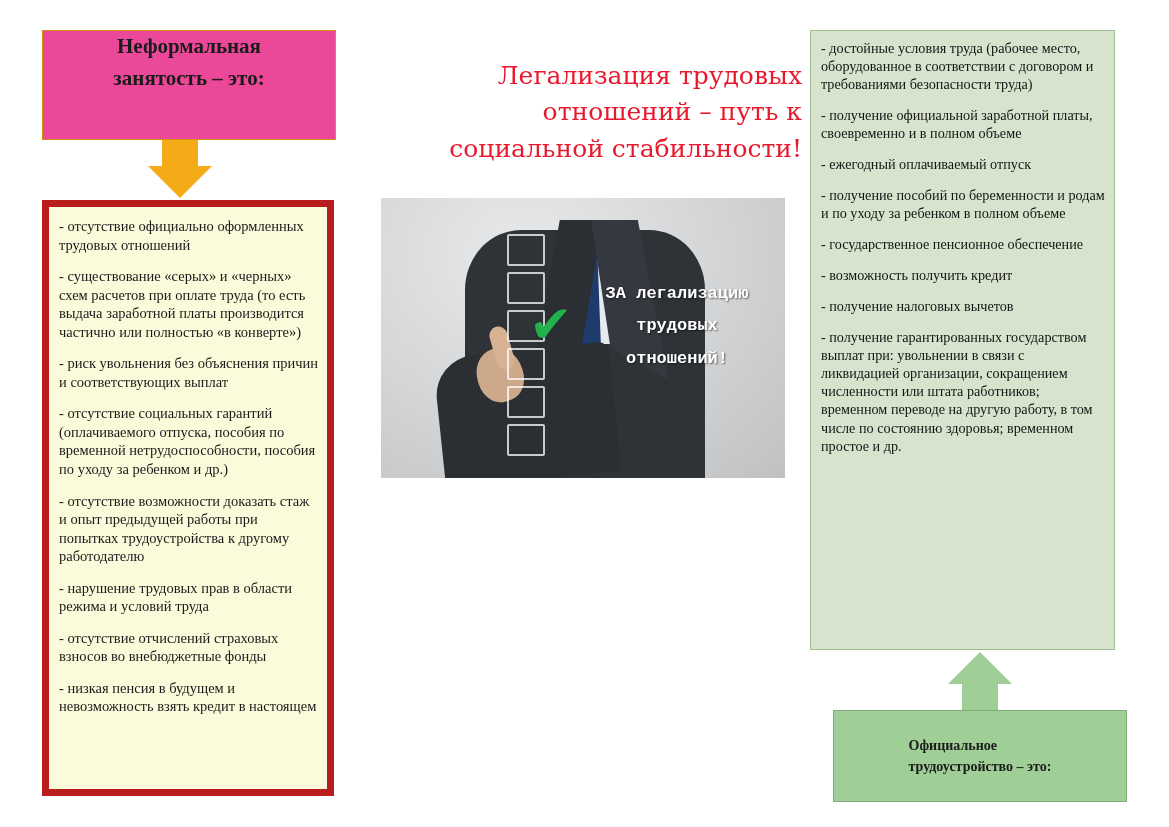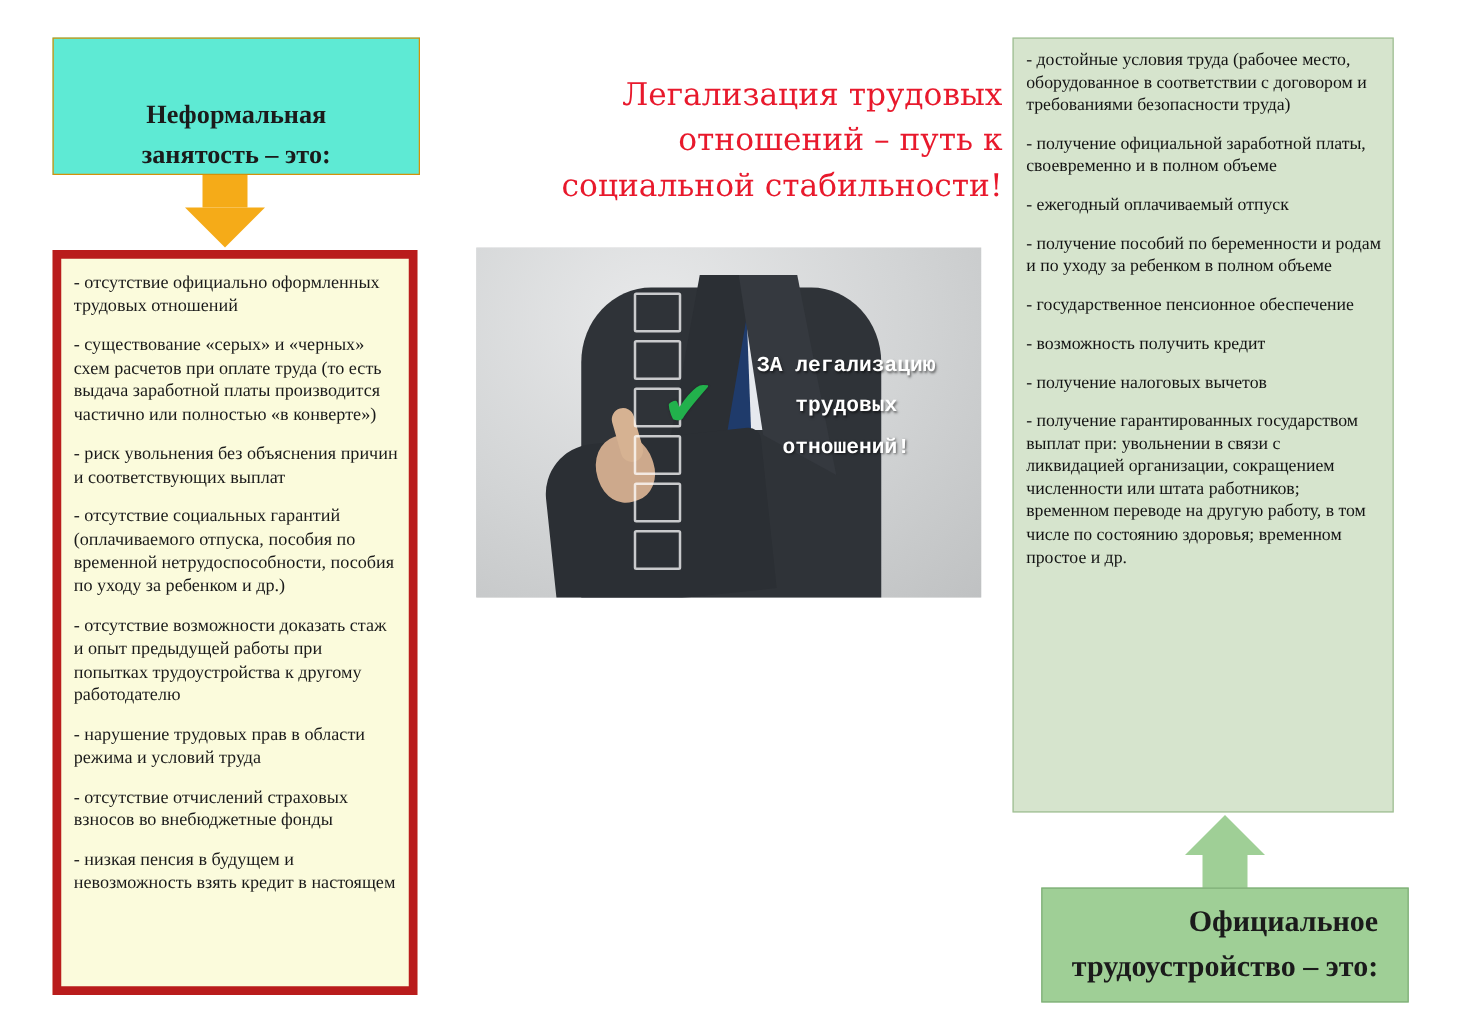--- a/index.html
+++ b/index.html
@@ -15,24 +15,24 @@
     overflow: hidden;
   }
 
   
   .left-header {
     position: absolute;
     left: 42px;
     top: 30px;
     width: 294px;
     height: 110px;
-    background: #5eead4;
+    background: #ec4899;
     border: 1px solid #d4910a;
     display: flex;
-    align-items: flex-end;
+    align-items: flex-start;
     justify-content: center;
     box-sizing: border-box;
   }
   .left-header .htxt {
     font-family: "Liberation Serif", serif;
     font-weight: bold;
     font-size: 21px;
     color: #1b1b1b;
     text-align: center;
     line-height: 1.5;
@@ -252,23 +252,23 @@
     background: #9fcf96;
     border: 1px solid #7fae77;
     display: flex;
     align-items: center;
     justify-content: center;
     box-sizing: border-box;
   }
   .right-header .htxt {
     font-family: "Liberation Serif", serif;
     font-weight: bold;
-    font-size: 24px;
+    font-size: 14px;
     color: #1b1b1b;
-    text-align: right;
+    text-align: left;
     line-height: 1.5;
   }
 </style>
 </head>
 <body>
 
 <div class="left-header">
   <div class="htxt">
     <div>Неформальная</div>
     <div>занятость – это:</div>

